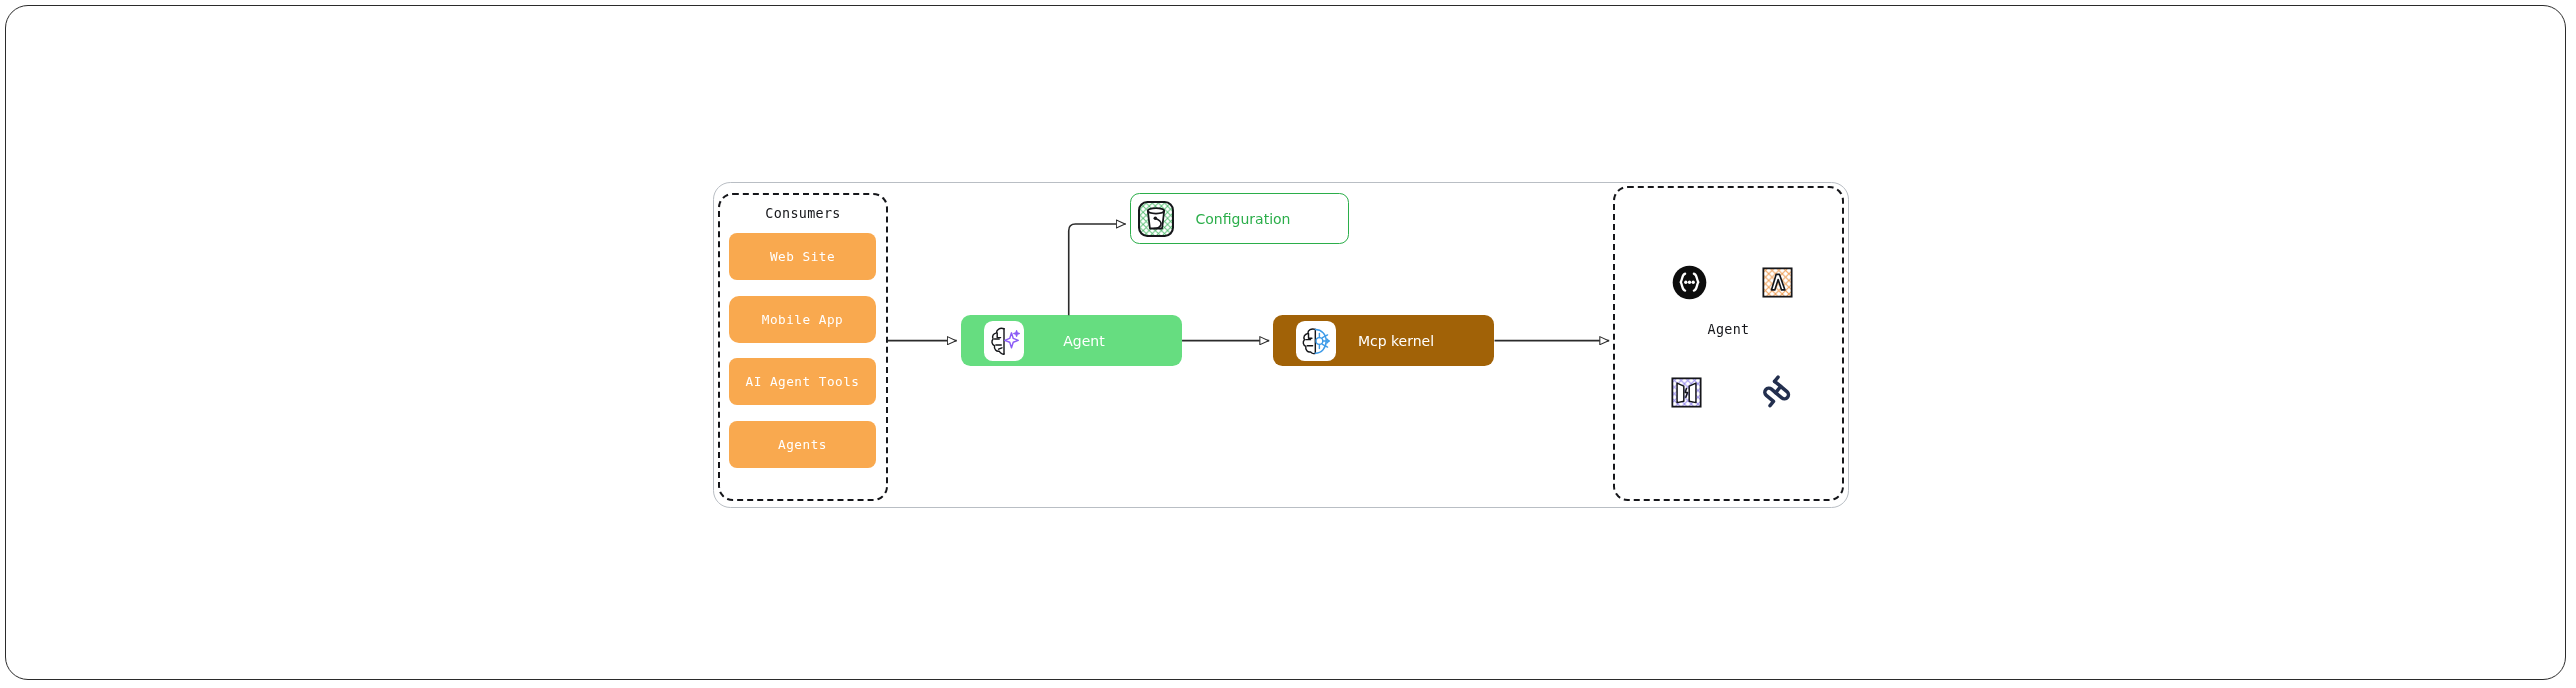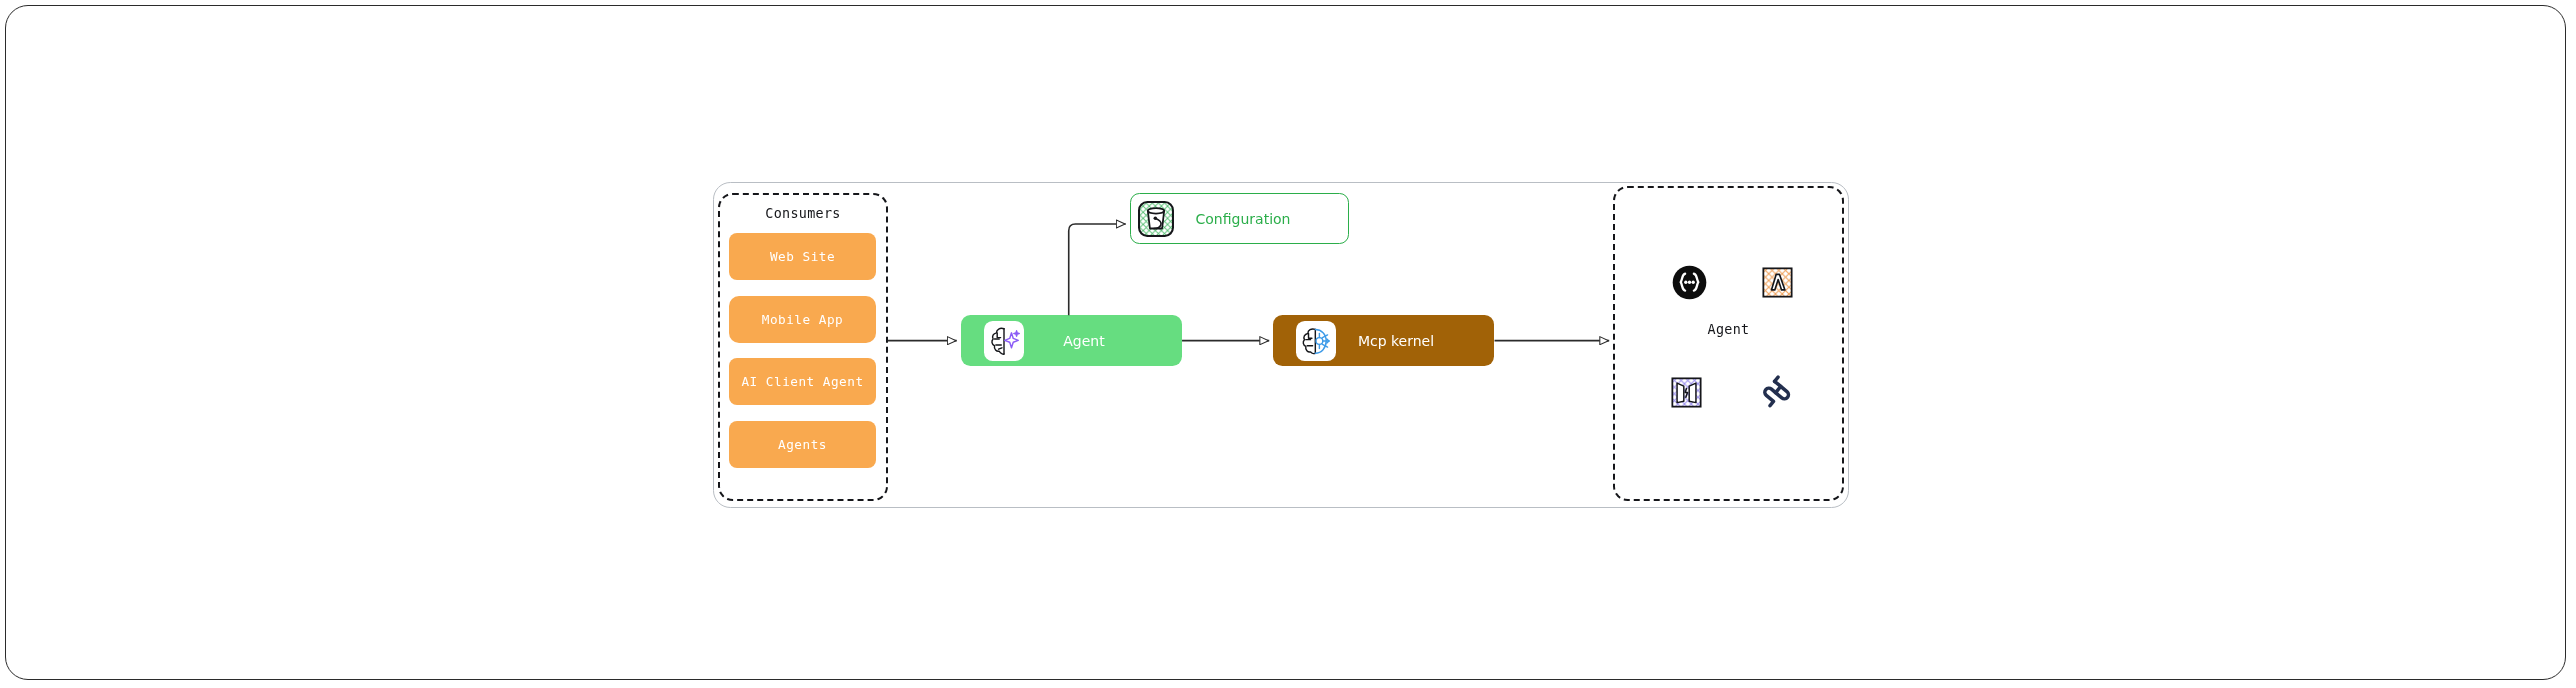--- a/index.html
+++ b/index.html
@@ -214,21 +214,21 @@
     <div class="group-title">Consumers</div>
   </div>
 
   <div class="consumer-node" id="consumer-0">
     <span class="consumer-label">Web Site</span>
   </div>
   <div class="consumer-node" id="consumer-1">
     <span class="consumer-label">Mobile App</span>
   </div>
   <div class="consumer-node" id="consumer-2">
-    <span class="consumer-label">AI Client Agent</span>
+    <span class="consumer-label">AI Agent Tools</span>
   </div>
   <div class="consumer-node" id="consumer-3">
     <span class="consumer-label">Agents</span>
   </div>
 
   <div class="group-box" id="group-tools">
     <div class="group-title">Agent</div>
   </div>
 
   <div class="tool-icon" id="tool-0">

